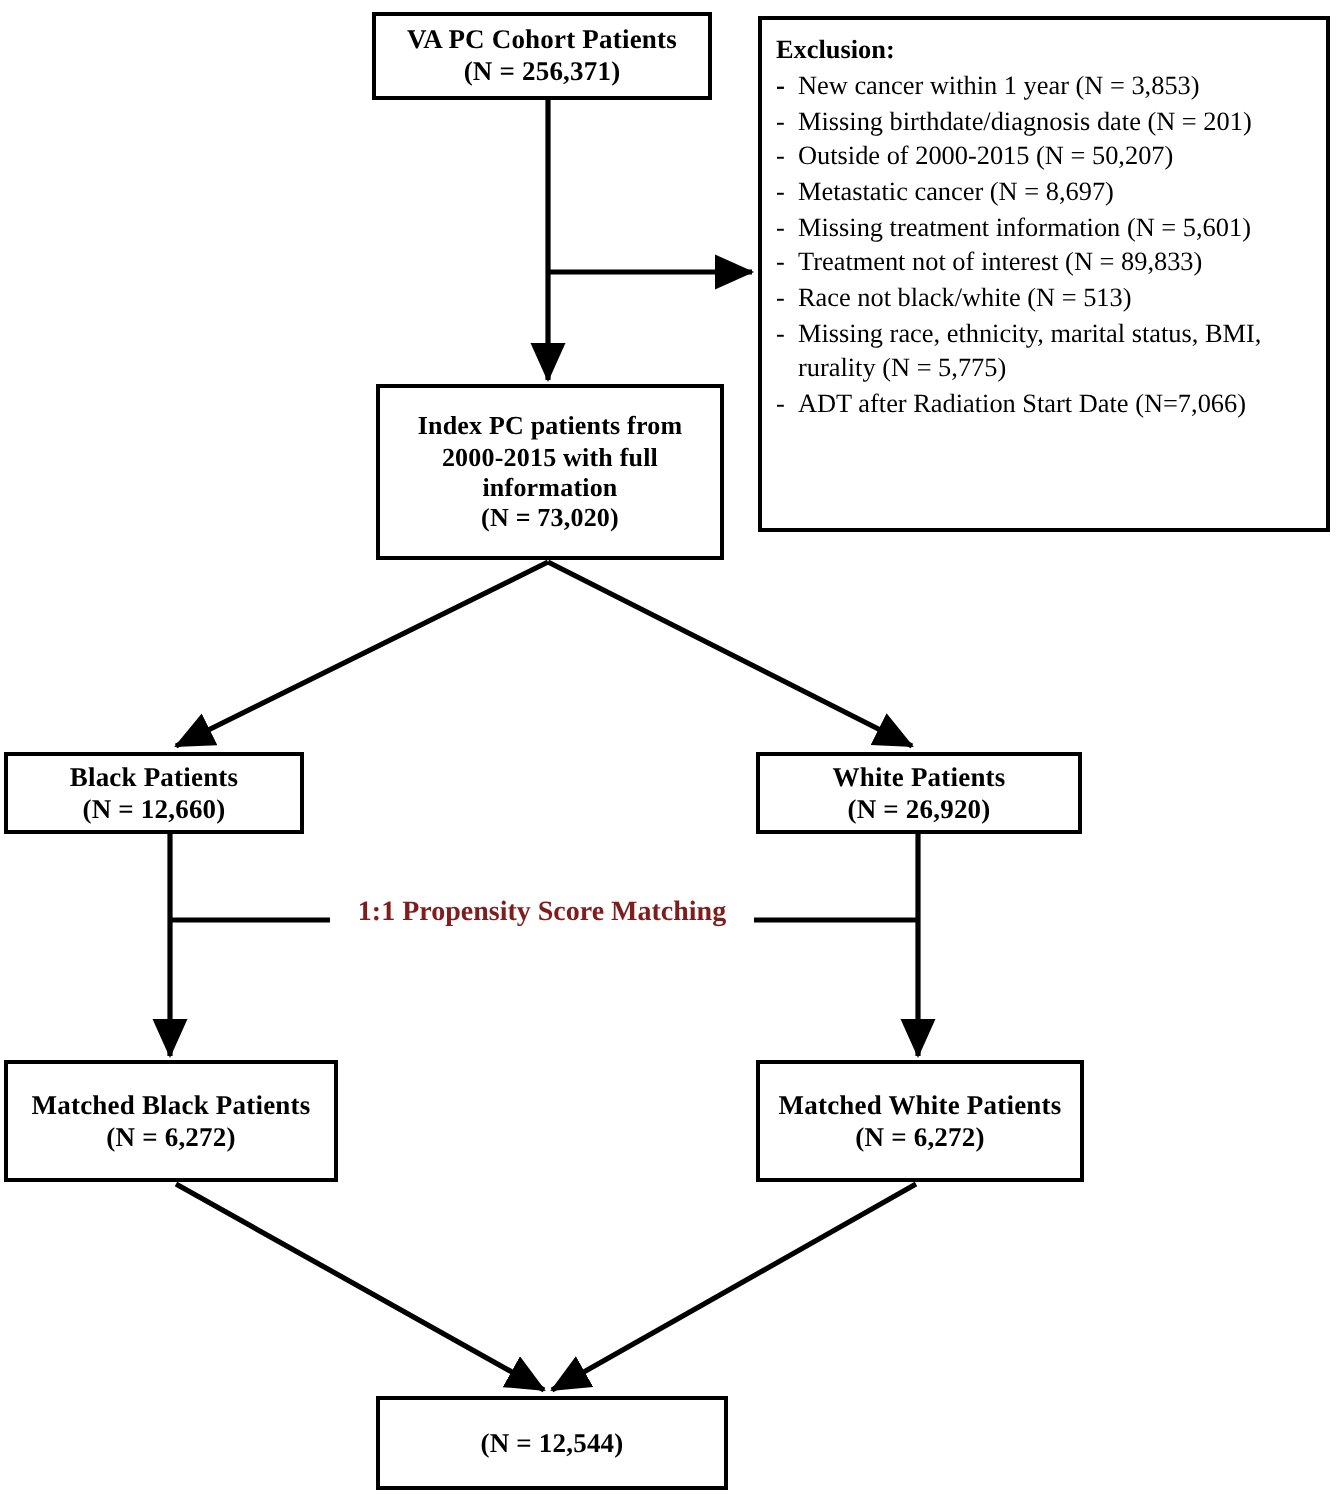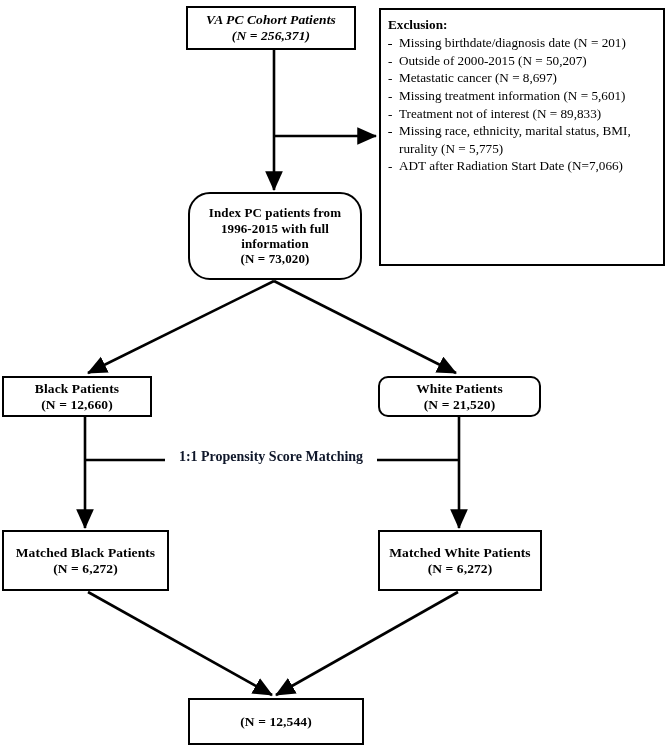--- a/index.html
+++ b/index.html
@@ -34,24 +34,24 @@
     color: #000000;
     font-weight: bold;
     font-size: 13.5px;
     line-height: 1.18;
     letter-spacing: 0.1px;
   }
   .node-box .line {
     display: block;
     white-space: nowrap;
   }
-  #box-cohort      { left: 186px; top: 6px;   width: 170px; height: 44px; font-style: italic; }
-  #box-index       { left: 188px; top: 192px; width: 174px; height: 88px; font-size: 13px; border-radius: 22px; }
+  #box-cohort      { left: 186px; top: 6px;   width: 170px; height: 44px; }
+  #box-index       { left: 188px; top: 192px; width: 174px; height: 88px; font-size: 13px; }
   #box-black       { left: 2px;   top: 376px; width: 150px; height: 41px; }
-  #box-white       { left: 378px; top: 376px; width: 163px; height: 41px; border-radius: 10px; }
+  #box-white       { left: 378px; top: 376px; width: 163px; height: 41px; }
   #box-matchblack  { left: 2px;   top: 530px; width: 167px; height: 61px; }
   #box-matchwhite  { left: 378px; top: 530px; width: 164px; height: 61px; }
   #box-final       { left: 188px; top: 698px; width: 176px; height: 47px; }
 
   #box-exclusion {
     position: absolute;
     left: 379px;
     top: 8px;
     width: 286px;
     height: 258px;
@@ -85,21 +85,21 @@
   }
   #psm-label {
     position: absolute;
     left: 165px;
     top: 449px;
     width: 212px;
     text-align: center;
     background: #ffffff;
     font-weight: bold;
     font-size: 14px;
-    color: #0f172a;
+    color: #7f1d1d;
     padding: 0 4px;
     box-sizing: border-box;
   }
 </style>
 </head>
 <body>
 
 <svg id="flow" viewBox="0 0 669 751" xmlns="http://www.w3.org/2000/svg">
   <defs>
     <marker id="arrowhead" markerWidth="9" markerHeight="9" refX="7.2" refY="3.4" orient="auto" markerUnits="strokeWidth">
@@ -126,58 +126,58 @@
   <line x1="458" y1="592" x2="276" y2="695" stroke="#000000" stroke-width="2.6" marker-end="url(#arrowhead)"></line>
 </svg>
 
 <div class="node-box" id="box-cohort">
   <span class="line">VA PC Cohort Patients</span>
   <span class="line">(N = 256,371)</span>
 </div>
 
 <div class="node-box" id="box-index">
   <span class="line">Index PC patients from</span>
-  <span class="line">1996-2015 with full</span>
+  <span class="line">2000-2015 with full</span>
   <span class="line">information</span>
   <span class="line">(N = 73,020)</span>
 </div>
 
 <div class="node-box" id="box-black">
   <span class="line">Black Patients</span>
   <span class="line">(N = 12,660)</span>
 </div>
 
 <div class="node-box" id="box-white">
   <span class="line">White Patients</span>
-  <span class="line">(N = 21,520)</span>
+  <span class="line">(N = 26,920)</span>
 </div>
 
 <div class="node-box" id="box-matchblack">
   <span class="line">Matched Black Patients</span>
   <span class="line">(N = 6,272)</span>
 </div>
 
 <div class="node-box" id="box-matchwhite">
   <span class="line">Matched White Patients</span>
   <span class="line">(N = 6,272)</span>
 </div>
 
 <div class="node-box" id="box-final">
   <span class="line">(N = 12,544)</span>
 </div>
 
 <div id="box-exclusion">
   <span class="excl-title">Exclusion:</span>
   <ul>
     <li><span class="dash">-</span></li>
-    <li><span class="dash">-</span></li>
+    <li><span class="dash">-</span><span>New cancer within 1 year (N = 3,853)</span></li>
     <li><span class="dash">-</span><span>Missing birthdate/diagnosis date (N = 201)</span></li>
     <li><span class="dash">-</span><span>Outside of 2000-2015 (N = 50,207)</span></li>
     <li><span class="dash">-</span><span>Metastatic cancer (N = 8,697)</span></li>
     <li><span class="dash">-</span><span>Missing treatment information (N = 5,601)</span></li>
     <li><span class="dash">-</span><span>Treatment not of interest (N = 89,833)</span></li>
-    <li><span class="dash">-</span></li>
+    <li><span class="dash">-</span><span>Race not black/white (N = 513)</span></li>
     <li><span class="dash">-</span><span>Missing race, ethnicity, marital status, BMI, rurality (N = 5,775)</span></li>
     <li><span class="dash">-</span><span>ADT after Radiation Start Date (N=7,066)</span></li>
   </ul>
 </div>
 
 <div id="psm-label">1:1 Propensity Score Matching</div>
 
 </body></html>

